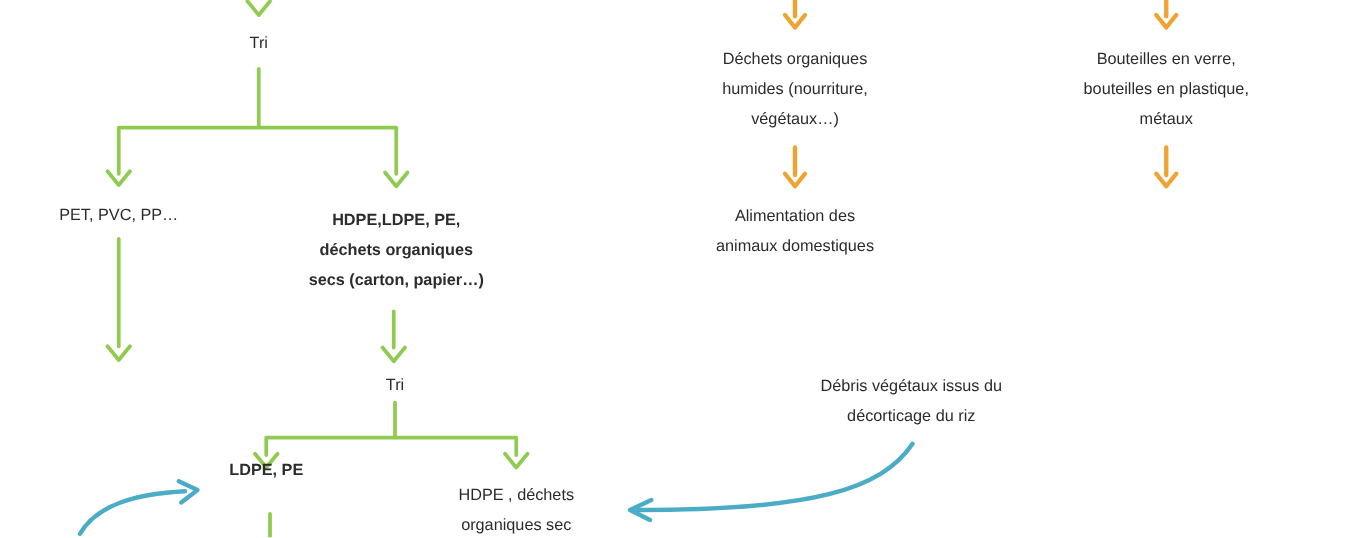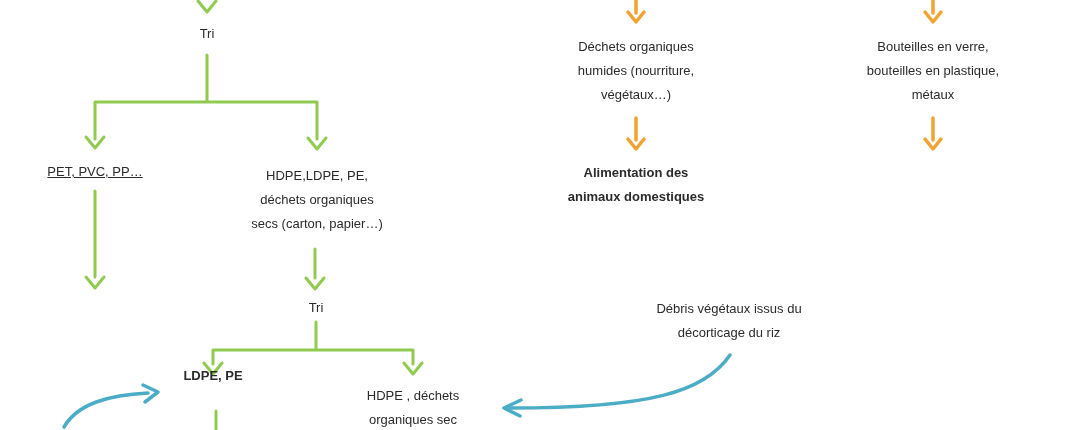--- a/index.html
+++ b/index.html
@@ -34,21 +34,21 @@
   .stroke-teal{stroke:var(--teal);stroke-width:3.5;}
   .label{
     position:absolute;
     transform:translate(-50%,-50%);
     white-space:pre-line;
     text-align:center;
     color:var(--text);
     font-size:13px;
     line-height:24px;
   }
-  .bold{font-weight:bold;}
+  .bold{font-weight:normal;}
 </style>
 </head>
 <body>
 
 <div class="stage">
 
   <svg class="arrows" viewBox="0 0 1077 430" xmlns="http://www.w3.org/2000/svg">
 
     <g>
       <polyline class="stroke-green" points="198,1 207,12 216,1"></polyline>
@@ -78,22 +78,22 @@
 
     <g>
       <path class="stroke-teal" d="M730 355 C705 392 650 408 510 408"></path>
       <polyline class="stroke-teal" points="521,400 504,408 520,416"></polyline>
       <path class="stroke-teal" d="M64 427 C78 403 110 395 148 393"></path>
       <polyline class="stroke-teal" points="143,385 158,392 145,402"></polyline>
     </g>
   </svg>
 
   <div class="label" style="left:207px;top:34px;">Tri</div>
-  <div class="label" style="left:95px;top:172px;text-decoration:underline;">PET, PVC, PP…</div>
-  <div class="label" style="left:317px;top:200px;">HDPE,LDPE, PE,
+  <div class="label" style="left:95px;top:172px;">PET, PVC, PP…</div>
+  <div class="label" style="left:317px;top:200px;font-weight:bold;">HDPE,LDPE, PE,
 déchets organiques
 secs (carton, papier…)</div>
   <div class="label" style="left:316px;top:308px;">Tri</div>
   <div class="label" style="left:213px;top:376px;font-weight:bold;">LDPE, PE</div>
   <div class="label" style="left:413px;top:408px;">HDPE , déchets
 organiques sec</div>
   <div class="label" style="left:636px;top:71px;">Déchets organiques
 humides (nourriture,
 végétaux…)</div>
   <div class="label bold" style="left:636px;top:185px;">Alimentation des

